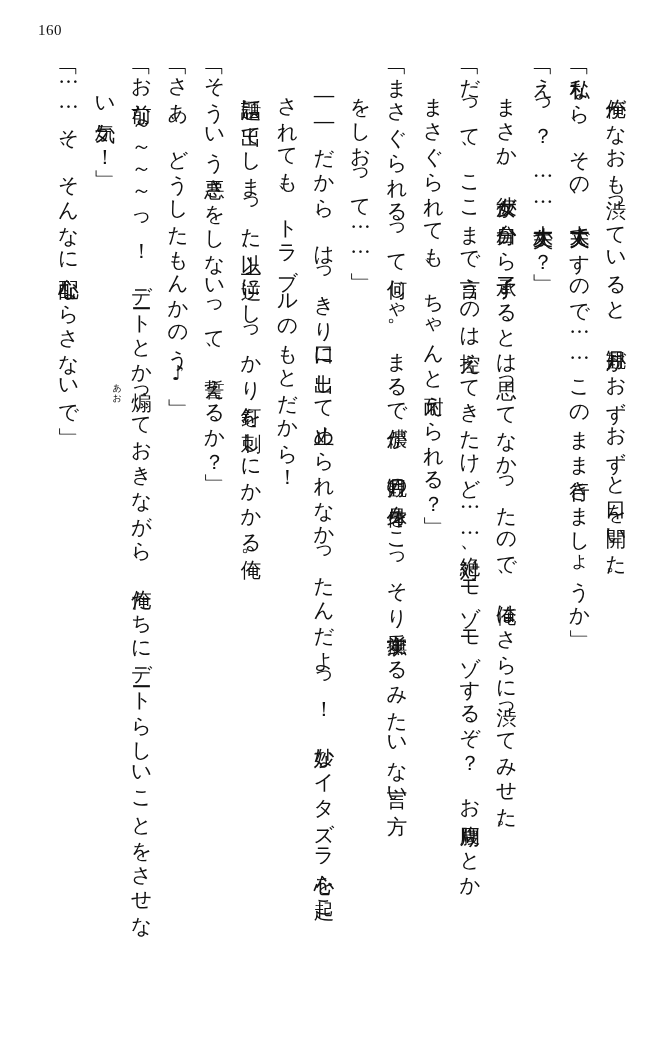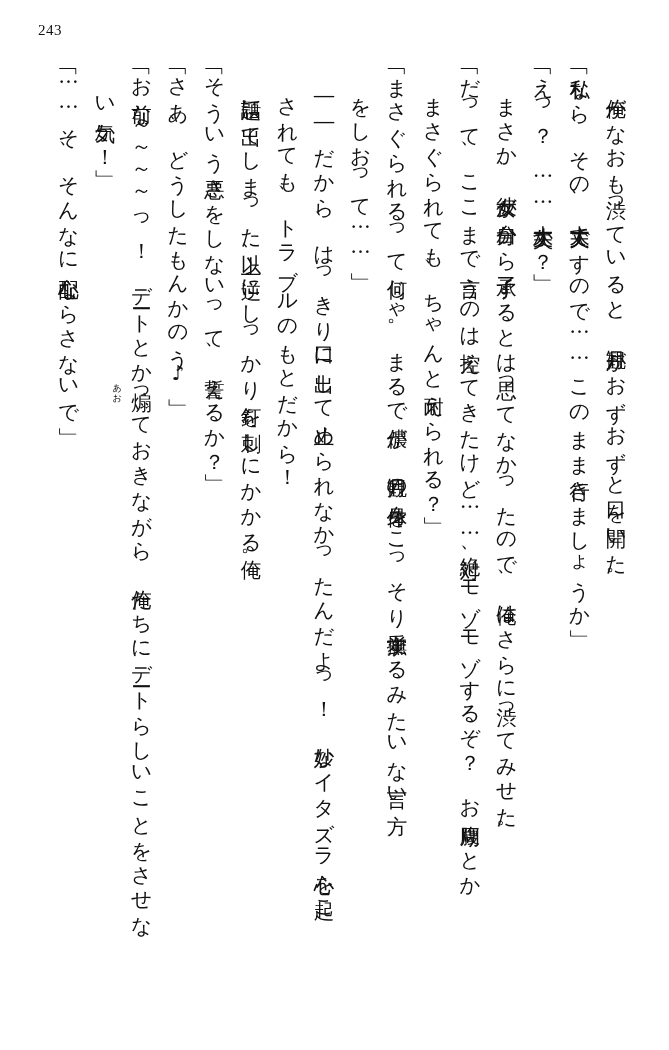--- a/index.html
+++ b/index.html
@@ -68,21 +68,21 @@
     text-orientation: upright;
     white-space: nowrap;
     color: #111;
   }
 </style>
 </head>
 <body>
 
 <div class="page">
 
-  <div class="page-number">243</div>
+  <div class="page-number">160</div>
 
   <div class="text-body" id="body-text">
       <p class="indent">俺がなおも渋っていると、観月がおずおずと口を開いた。</p>
       <p>「私なら、その、大丈夫ですので……このまま行きましょうか」</p>
       <p>「えっ？　……大丈夫か？」</p>
       <p class="indent">まさか、彼女が自分から了承するとは思ってなかったので、俺はさらに渋ってみせた。</p>
       <p>「だって、ここまで言うのは控えてきたけど……絶対、モゾモゾするぞ？　お腹周りとか</p>
       <p class="indent">まさぐられても、ちゃんと耐えられる？」</p>
       <p>「まさぐられるって何じゃ。まるで儂が、観月の身体をこっそり愛撫するみたいな言い方</p>
       <p class="indent">をしおって……」</p>

